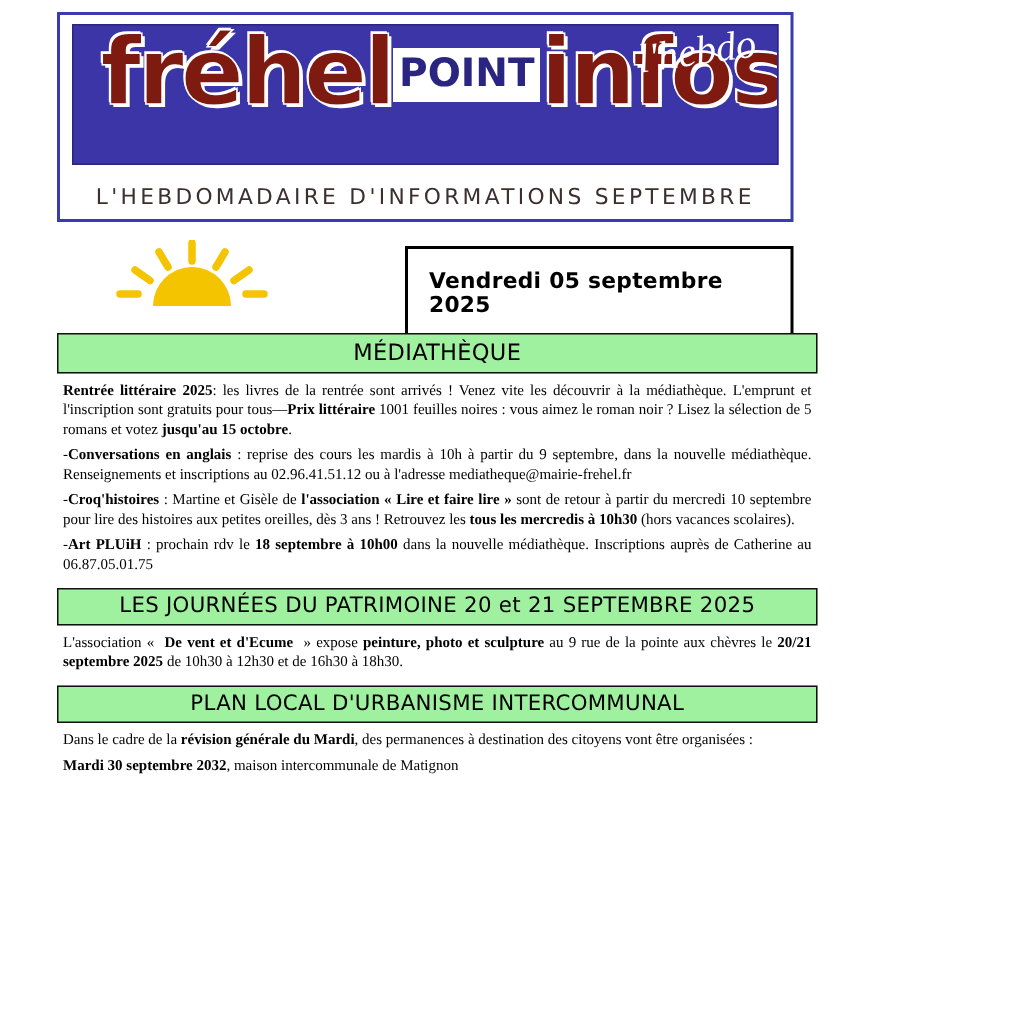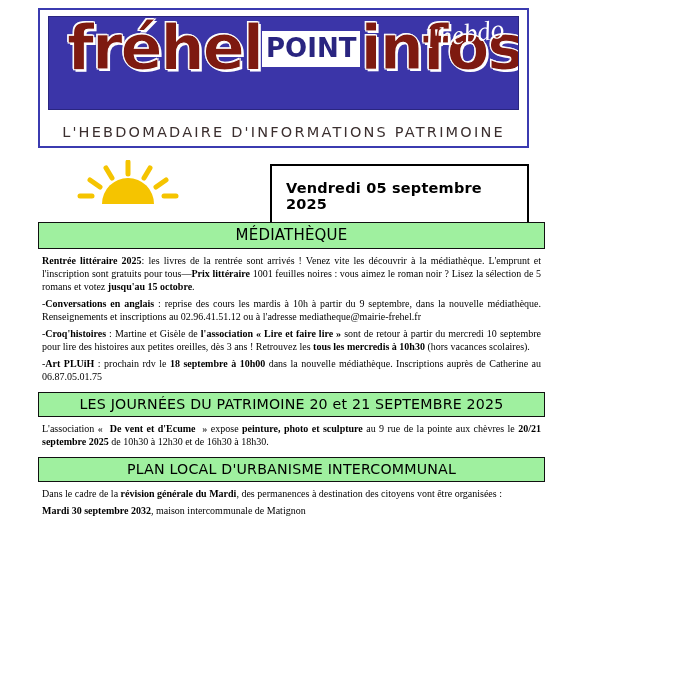--- a/index.html
+++ b/index.html
@@ -162,21 +162,21 @@
 
 <div class="page">
 
   <div class="masthead">
     <div class="masthead-inner">
       <div class="logo-text">
         <span class="logo-part1">fréhel</span><span class="point-badge">POINT</span><span class="logo-part1">infos</span>
       </div>
       <div class="logo-hebdo">l'hebdo</div>
     </div>
-    <div class="masthead-sub">L'HEBDOMADAIRE D'INFORMATIONS PATRIMOINE</div>
+    <div class="masthead-sub">L'HEBDOMADAIRE D'INFORMATIONS SEPTEMBRE</div>
   </div>
 
   <div class="daterow">
     <div class="sun">
       <svg width="120" height="48" viewBox="0 0 120 48">
         <g stroke="#f5c400" stroke-width="5" stroke-linecap="round">
           <line x1="60" y1="2" x2="60" y2="14"></line>
           <line x1="38" y1="8" x2="44" y2="18"></line>
           <line x1="82" y1="8" x2="76" y2="18"></line>
           <line x1="22" y1="20" x2="32" y2="27"></line>

